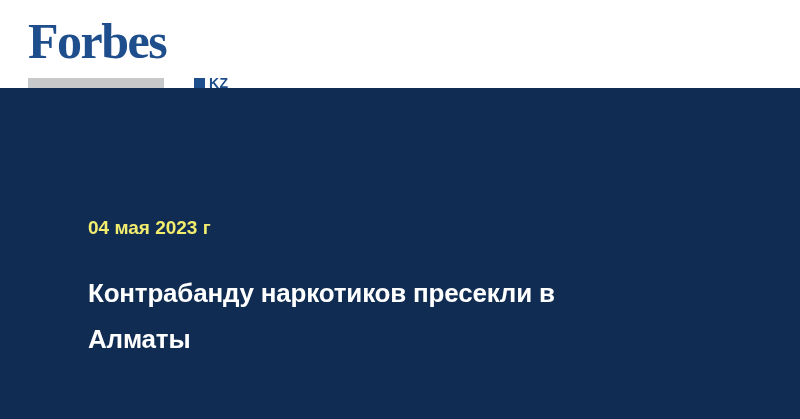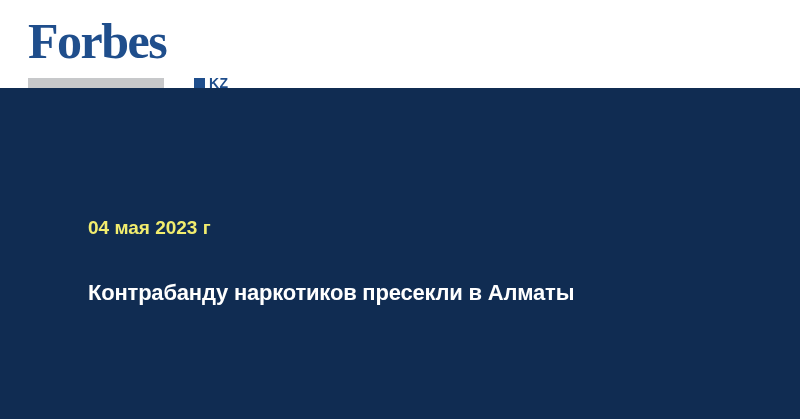--- a/index.html
+++ b/index.html
@@ -109,21 +109,21 @@
   }
 
   .article-title {
     position: absolute;
     left: 88px;
     top: 182px;
     width: 560px;
     margin: 0;
     font-family: "Liberation Sans", sans-serif;
     font-weight: 700;
-    font-size: 22px;
+    font-size: 26px;
     line-height: 46px;
     letter-spacing: -0.2px;
     color: #ffffff;
   }
 </style>
 </head>
 <body>
 
 <div id="page">
 

